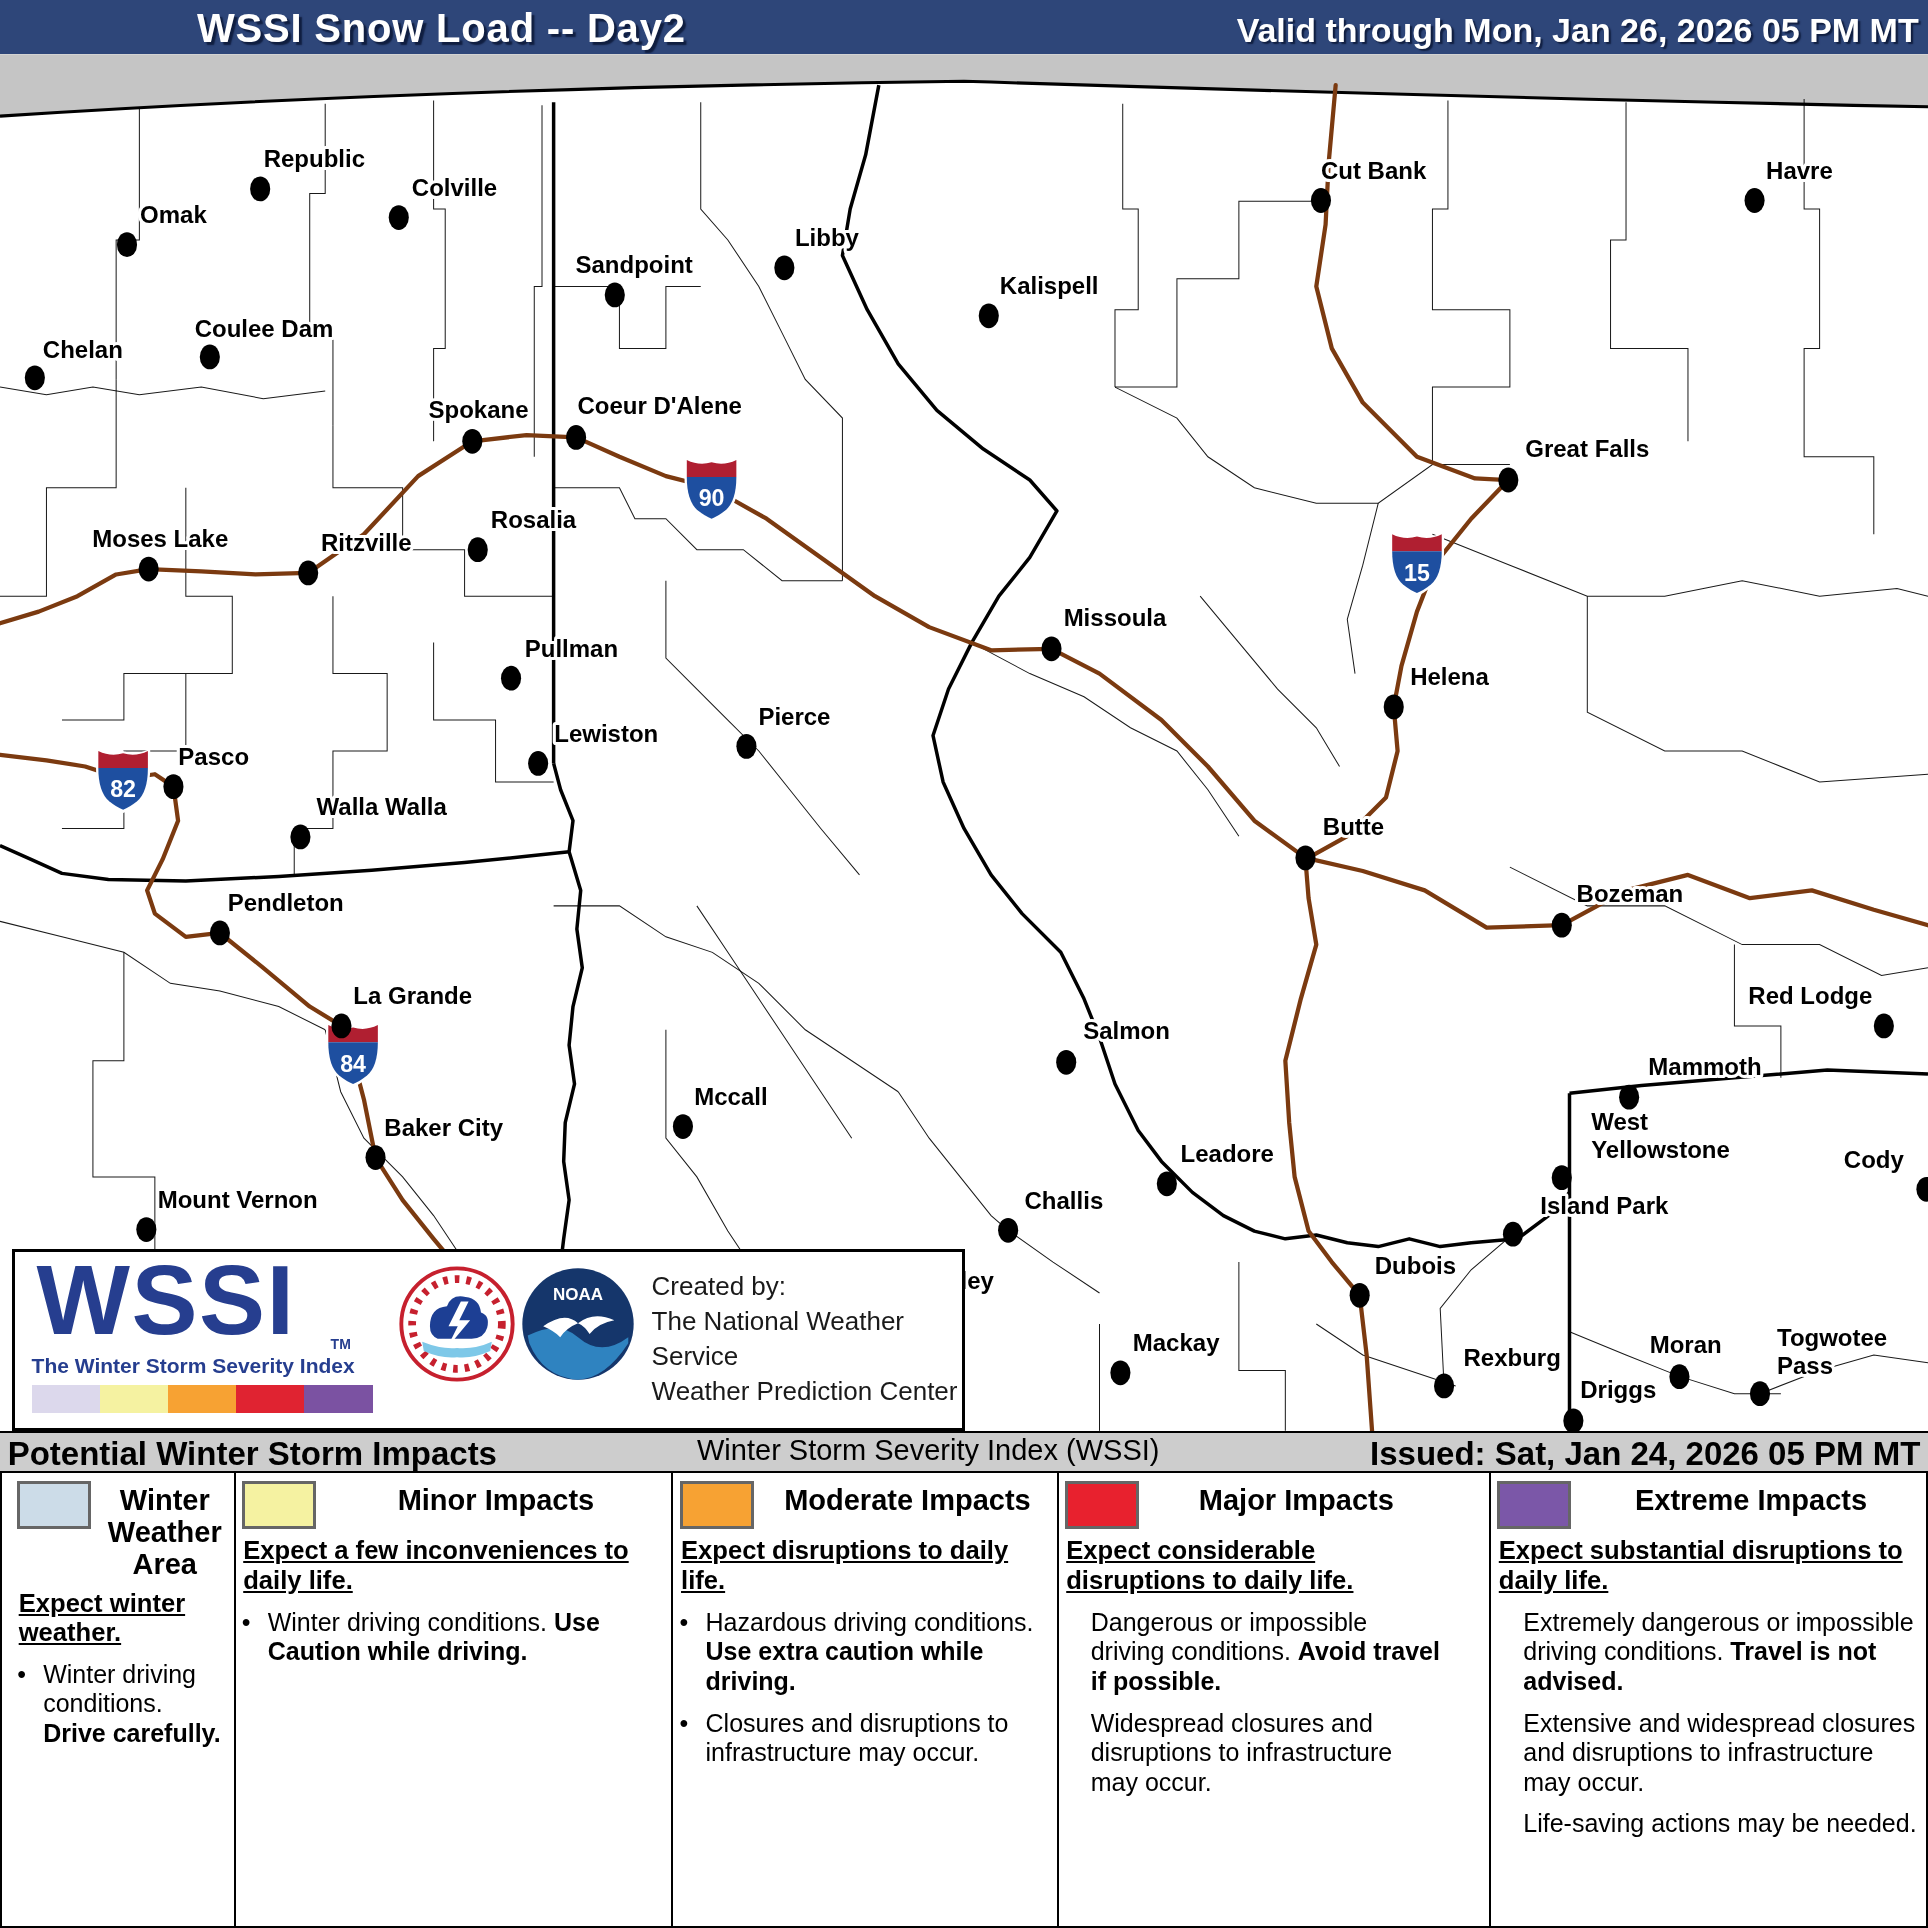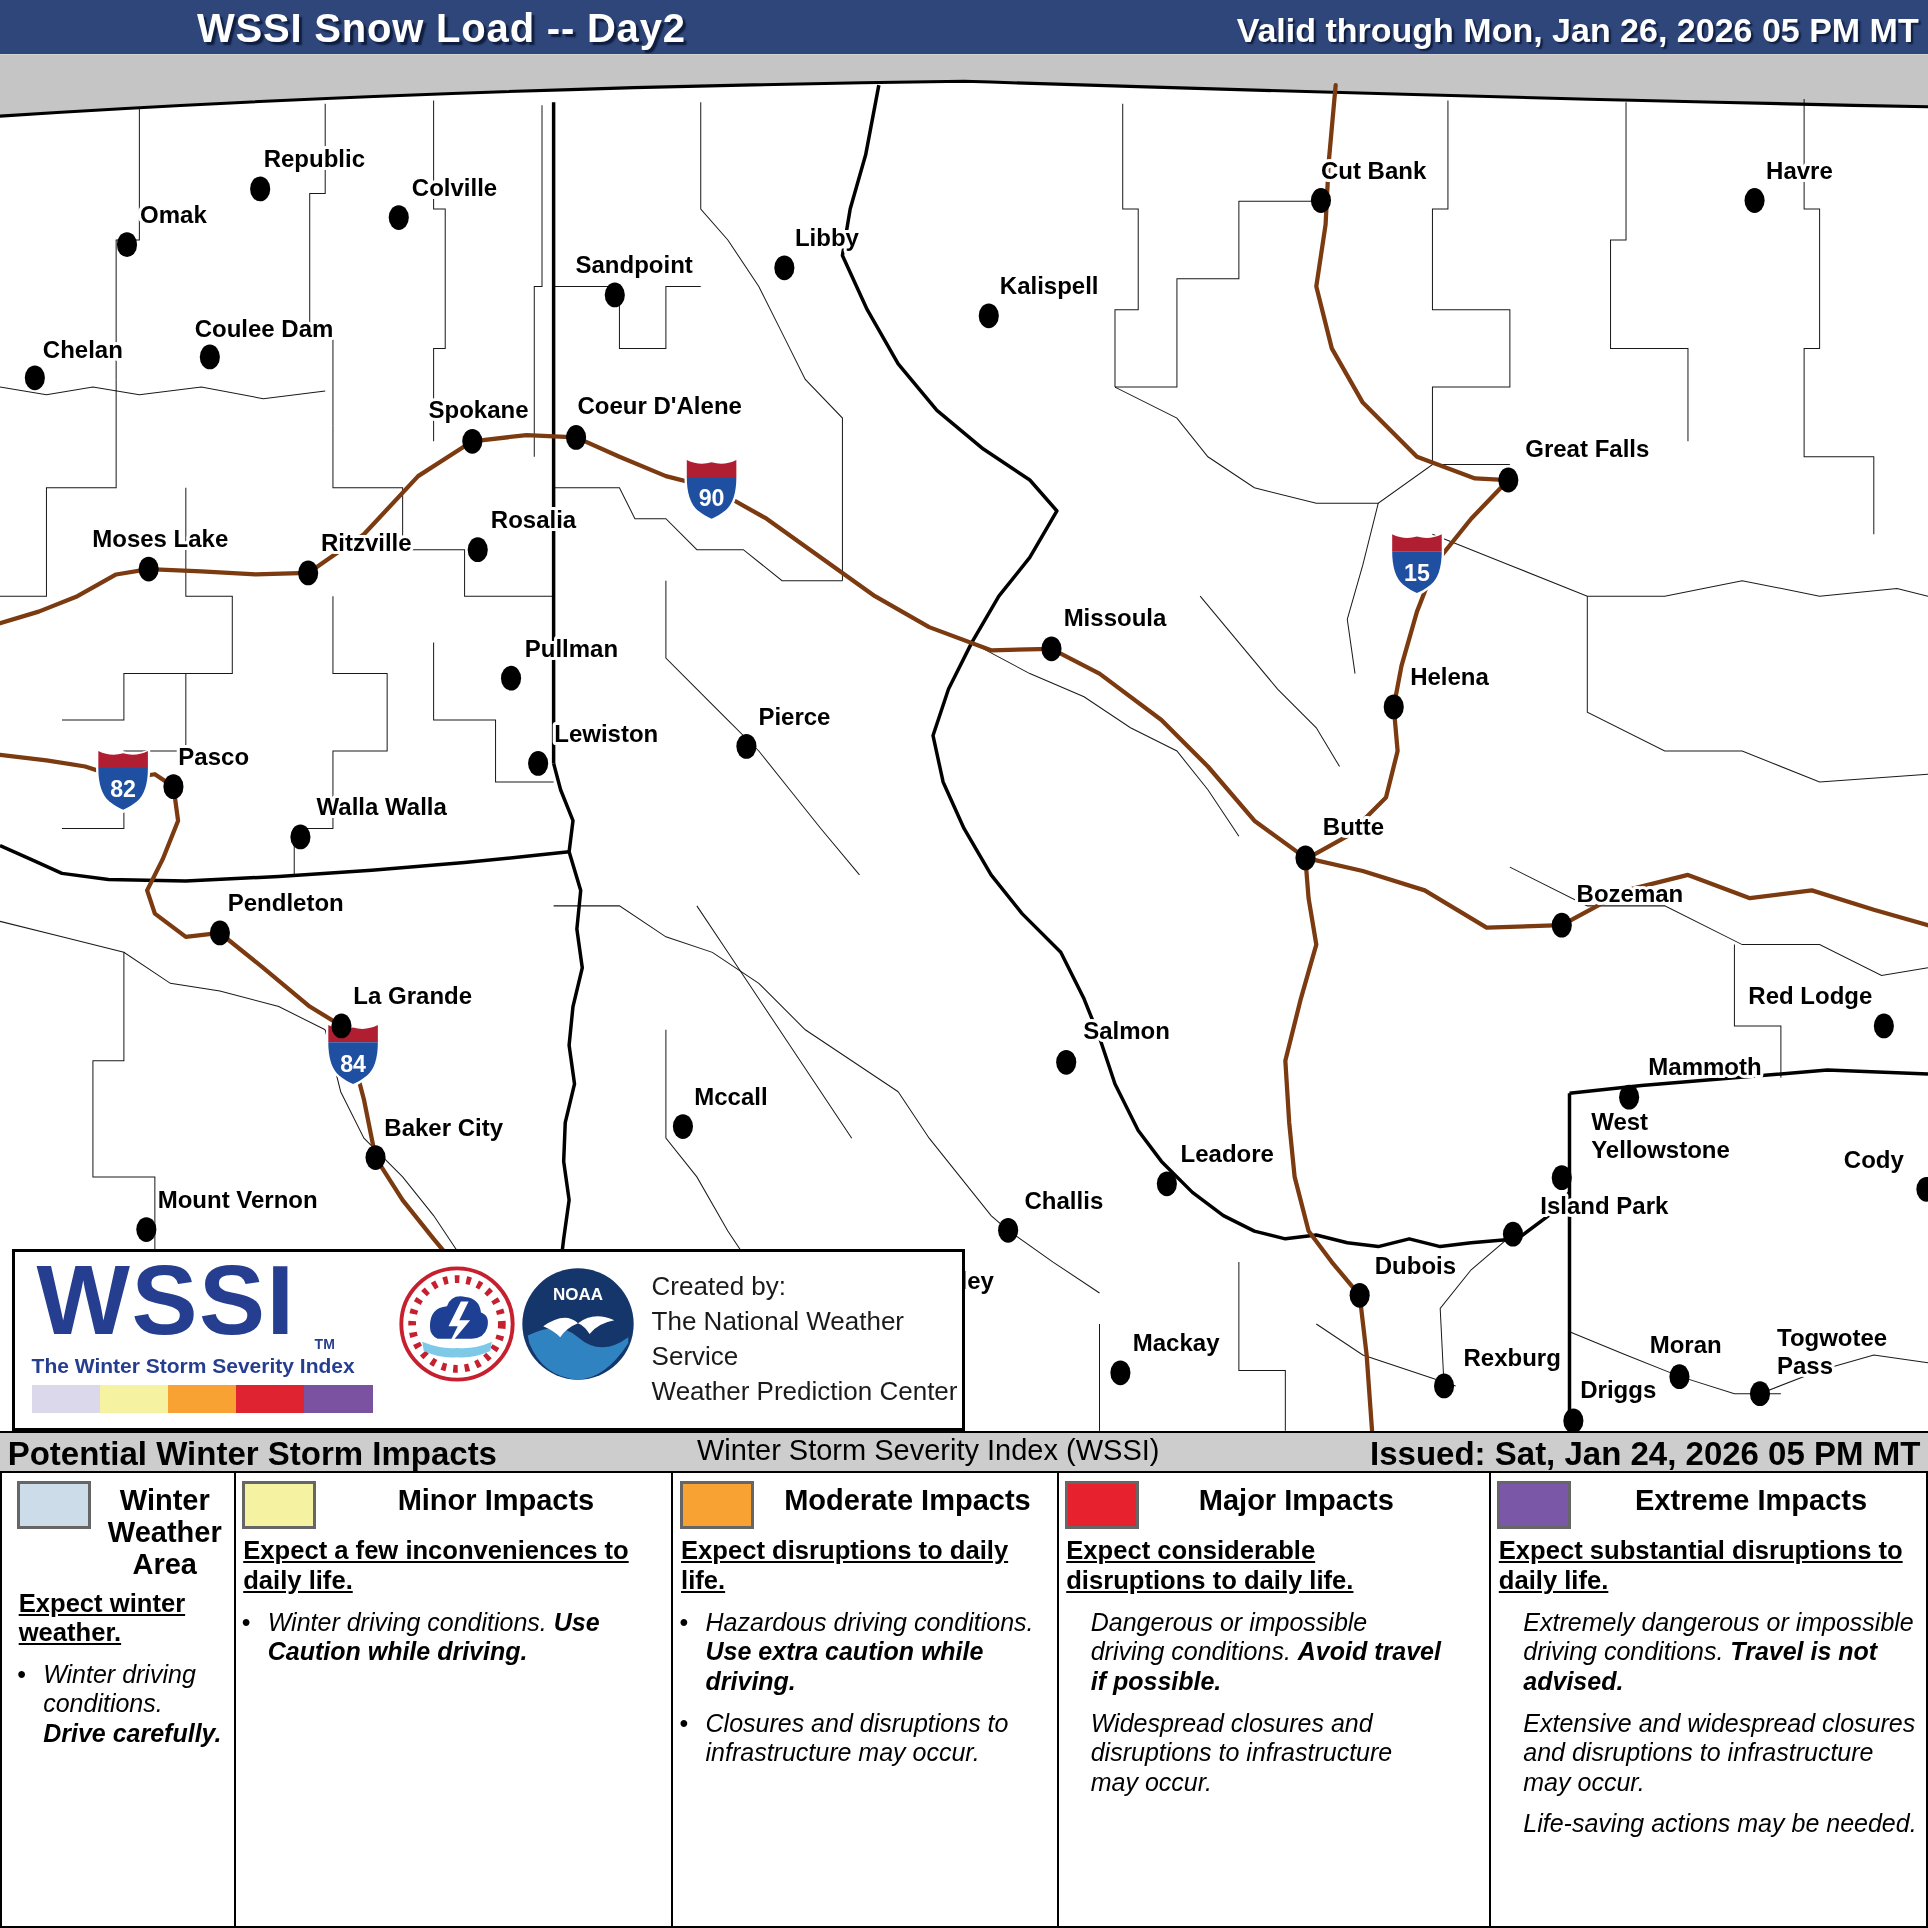--- a/index.html
+++ b/index.html
@@ -14,21 +14,21 @@
   .county{fill:none;stroke:#000;stroke-width:1.3;opacity:.9;}
   .stateline{fill:none;stroke:#000;stroke-width:4.5;stroke-linejoin:round;}
   .road{fill:none;stroke:#7b3a10;stroke-width:5.5;stroke-linejoin:round;stroke-linecap:round;}
   .canada-border{fill:none;stroke:#000;stroke-width:4;}
   .city-dot{fill:#000;}
   .city-label{font-family:"Liberation Sans",sans-serif;font-size:31px;font-weight:bold;fill:#000;stroke:#fff;stroke-width:8px;paint-order:stroke;stroke-linejoin:round;}
   .shield-num{font-family:"Liberation Sans",sans-serif;font-size:30px;font-weight:bold;fill:#fff;text-anchor:middle;}
   
   .logobox{position:absolute;left:11.6px;top:1249px;width:953px;height:182px;background:#fff;border:3.1px solid #000;box-sizing:border-box;}
   .wssi-word{position:absolute;left:22px;top:-9.3px;font-size:99px;font-weight:bold;color:#263e8f;letter-spacing:1.5px;}
-  .wssi-tm{position:absolute;left:300px;top:84px;font-size:14px;font-weight:bold;color:#263e8f;}
+  .wssi-tm{position:absolute;left:316px;top:84px;font-size:14px;font-weight:bold;color:#263e8f;}
   .wssi-tag{position:absolute;left:17px;top:102px;font-size:21px;font-weight:bold;color:#263e8f;white-space:nowrap;}
   .wssi-strip{position:absolute;left:17px;top:133px;width:341px;height:28px;display:flex;}
   .wssi-strip div{flex:1;height:28px;}
   .nws-logo{position:absolute;left:384px;top:14px;}
   .noaa-logo{position:absolute;left:505px;top:14px;}
   .createdby{position:absolute;left:637px;top:17px;font-size:26px;color:#1a1a1a;line-height:35px;}
   
   .stat{position:absolute;left:0;top:1431px;width:1928px;height:42px;background:#cdcdcd;border-top:2.3px solid #000;border-bottom:2.3px solid #000;box-sizing:border-box;}
   .stat-left{position:absolute;left:7.7px;top:2.3px;font-size:33px;font-weight:bold;color:#000;white-space:nowrap;}
   .stat-center{position:absolute;left:697px;top:1px;font-size:29px;color:#000;white-space:nowrap;}
@@ -37,21 +37,21 @@
   .legend{position:absolute;left:0;top:1473px;width:1928px;height:455px;background:#fff;border-left:2.3px solid #000;border-right:2.3px solid #000;border-bottom:2.3px solid #000;box-sizing:border-box;display:flex;padding-left:9px;}
   .lcol{box-sizing:border-box;padding:7.7px 6.2px 0 6.2px;position:relative;}
   .lcol + .lcol{border-left:2.3px solid #000;}
   .lhead{display:flex;align-items:flex-start;}
   .swatch{width:74px;height:48px;border:3.9px solid #666;box-sizing:border-box;flex:0 0 auto;margin-right:11px;}
   .ltitle{font-size:29px;font-weight:bold;color:#000;line-height:1.1;padding-top:4.6px;text-align:center;flex:1;}
   .llead{font-size:25.6px;font-weight:bold;color:#000;line-height:1.15;margin:7.7px 1.5px 4.6px 1.5px;text-decoration:underline;}
   .litem{font-size:25px;color:#000;line-height:1.18;margin:12.4px 0 0 0;display:flex;}
   .lbul{flex:0 0 26px;font-size:25px;}
   .lind{flex:0 0 26px;}
-  .litxt{flex:1;font-style:italic;}
+  .litxt{flex:1;}
   .litxt b{font-weight:bold;}
 </style>
 </head>
 <body>
 
 <div class="page">
 
   <div class="hdr">
     <div class="hdr-title">WSSI Snow Load -- Day2</div>
     <div class="hdr-valid">Valid through Mon, Jan 26, 2026 05 PM MT</div>

